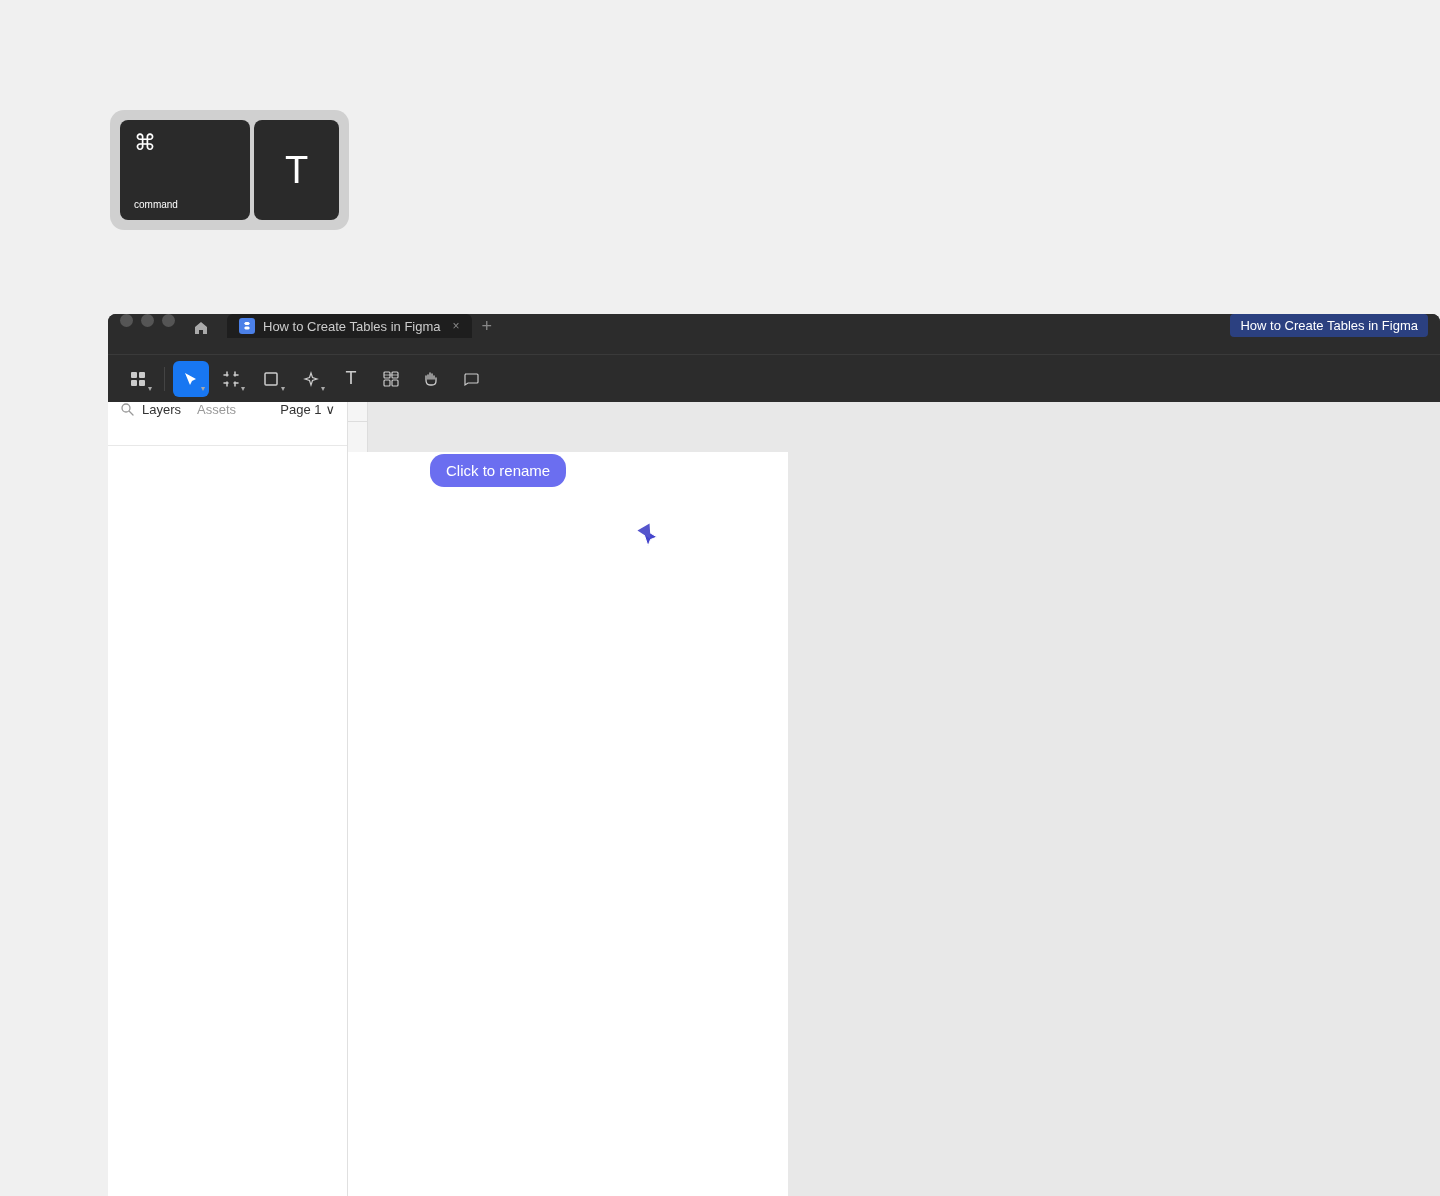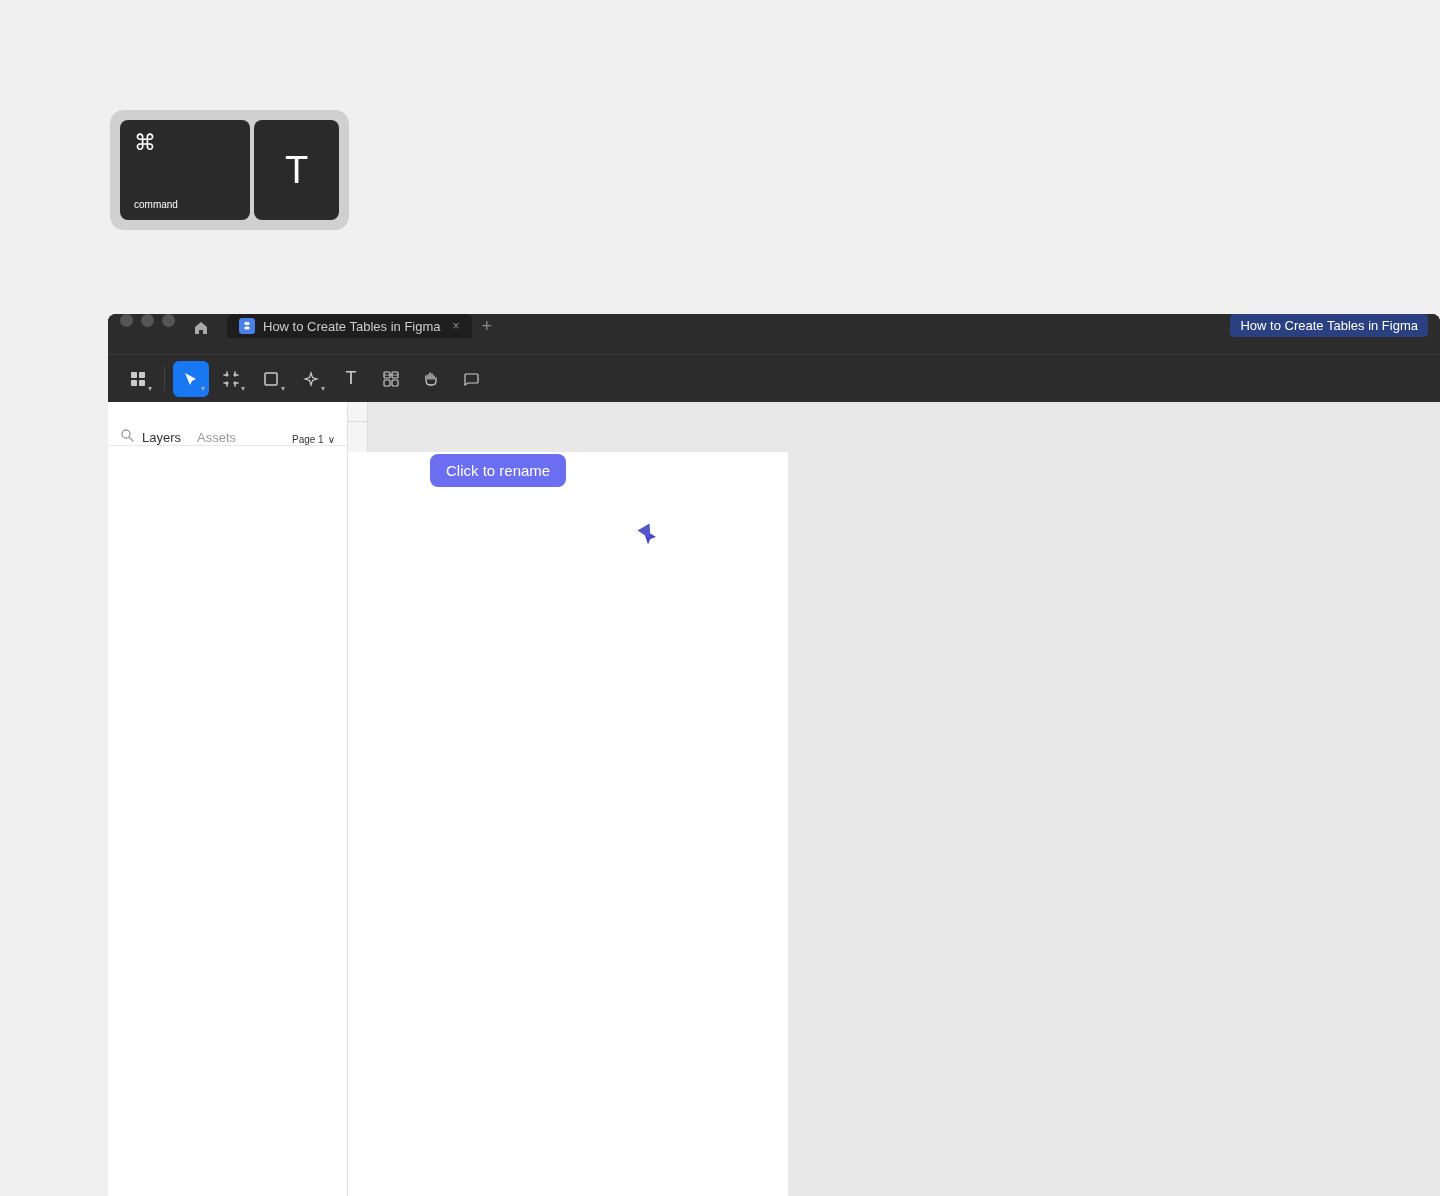--- a/index.html
+++ b/index.html
@@ -215,21 +215,21 @@
       width: 240px;
       background: #ffffff;
       border-right: 1px solid #e0e0e0;
       display: flex;
       flex-direction: column;
       flex-shrink: 0;
     }
     .sidebar-header {
       height: 44px;
       display: flex;
-      align-items: flex-end;
+      align-items: flex-start;
       padding: 0 12px;
       gap: 8px;
       border-bottom: 1px solid #e8e8e8;
     }
     .search-icon-btn {
       color: #999;
       font-size: 14px;
       cursor: pointer;
     }
     .sidebar-tabs {
@@ -244,21 +244,21 @@
     }
     .sidebar-tab.inactive {
       color: #999;
       font-weight: 400;
     }
     .page-selector {
       margin-left: auto;
       display: flex;
       align-items: center;
       gap: 4px;
-      font-size: 10px;
+      font-size: 13px;
       color: #333;
       cursor: pointer;
     }
     .sidebar-content {
       flex: 1;
       background: #fff;
     }
 
     
     .canvas-area {
@@ -324,21 +324,21 @@
 
     
     .tooltip {
       position: absolute;
       top: 32px;
       left: 62px;
       background: #6b6ef0;
       color: white;
       font-size: 15px;
       padding: 8px 16px;
-      border-radius: 8px;
+      border-radius: 14px;
     }
 
     
     .cursor {
       position: absolute;
       top: 112px;
       left: 280px;
       width: 0;
       height: 0;
       pointer-events: none;

